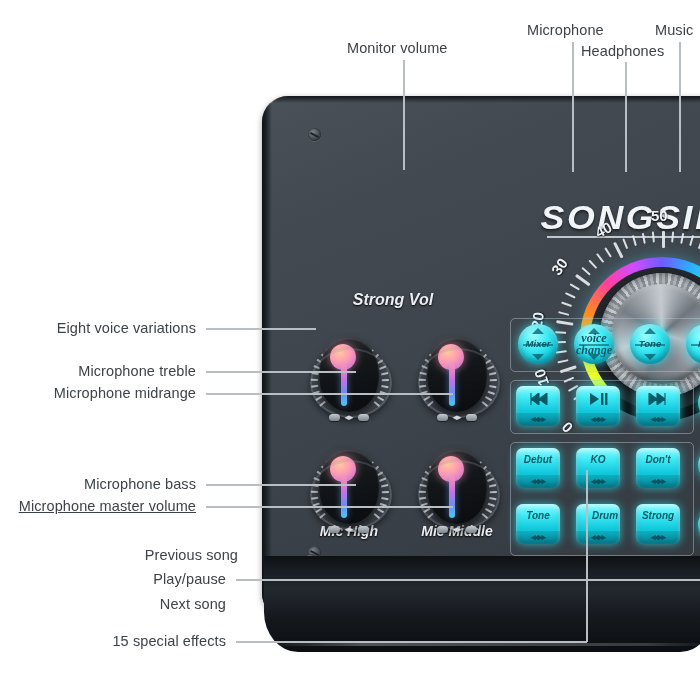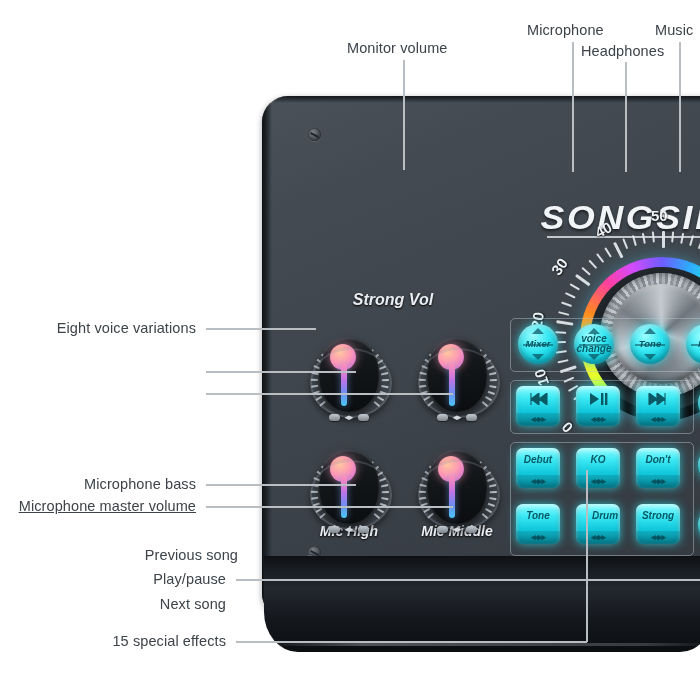--- a/index.html
+++ b/index.html
@@ -393,21 +393,21 @@
     <div class="cybox" style="left:248px;top:222px;width:210px;height:52px;"></div>
     <div class="rb" id="rb0" style="left:256px;top:228px;">
       <span class="arr up"></span>
       <span class="mid"></span>
       <span>Mixer</span>
       <span class="arr dn"></span>
     </div>
     <div class="rb" id="rb1" style="left:312px;top:228px;">
       <span class="arr up"></span>
       <span class="mid"></span>
-      <span style="font-size:10px;">voice change</span>
+      <span style="font-size:12px;font-family:Liberation Serif, serif;">voice change</span>
       <span class="arr dn"></span>
     </div>
     <div class="rb" id="rb2" style="left:368px;top:228px;">
       <span class="arr up"></span>
       <span class="mid"></span>
       <span>Tone</span>
       <span class="arr dn"></span>
     </div>
     <div class="rb" id="rb3" style="left:424px;top:228px;">
 
@@ -495,20 +495,22 @@
 
   <div class="lead h" style="left:236px;top:641px;width:351px;"></div>
   <div class="lead v" style="left:586px;top:470px;height:172px;"></div>
 
   <div class="anno" style="left:347px;top:41px;">Monitor volume</div>
   <div class="anno" style="left:527px;top:23px;">Microphone</div>
   <div class="anno" style="left:581px;top:44px;">Headphones</div>
   <div class="anno" style="left:655px;top:23px;">Music</div>
 
   <div class="anno r" style="left:0;top:321px;width:196px;">Eight voice variations</div>
+  <div class="anno r" style="left:0;top:364px;width:196px;">Microphone treble</div>
+  <div class="anno r" style="left:0;top:386px;width:196px;">Microphone midrange</div>
   <div class="anno r" style="left:0;top:477px;width:196px;">Microphone bass</div>
   <div class="anno r" style="left:0;top:499px;width:196px;text-decoration:underline;">Microphone master volume</div>
 
   <div class="anno r" style="left:12px;top:548px;width:226px;">Previous song</div>
   <div class="anno r" style="left:0;top:572px;width:226px;">Play/pause</div>
   <div class="anno r" style="left:0;top:597px;width:226px;">Next song</div>
   <div class="anno r" style="left:0;top:634px;width:226px;">15 special effects</div>
 
 </div>
 

